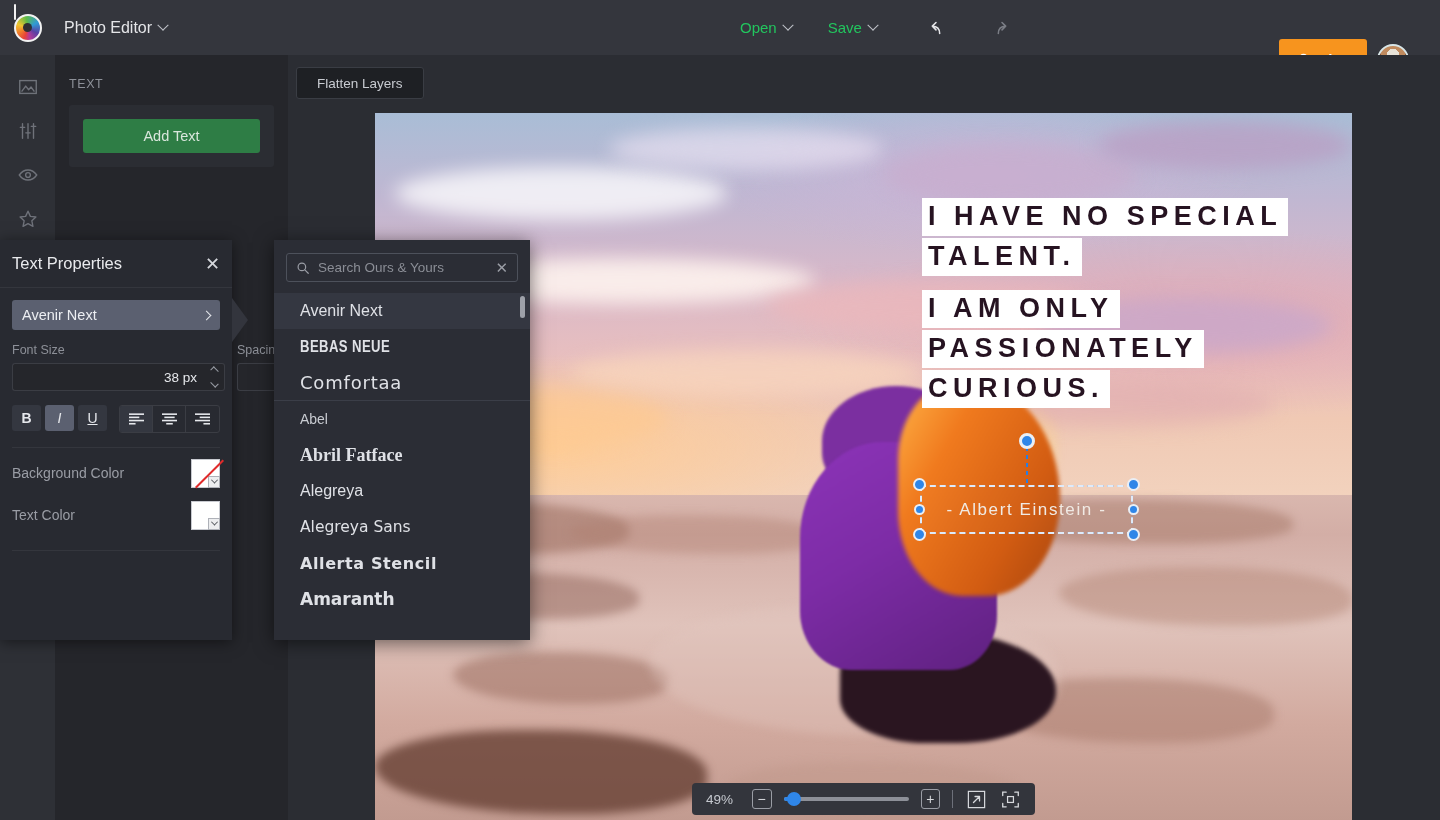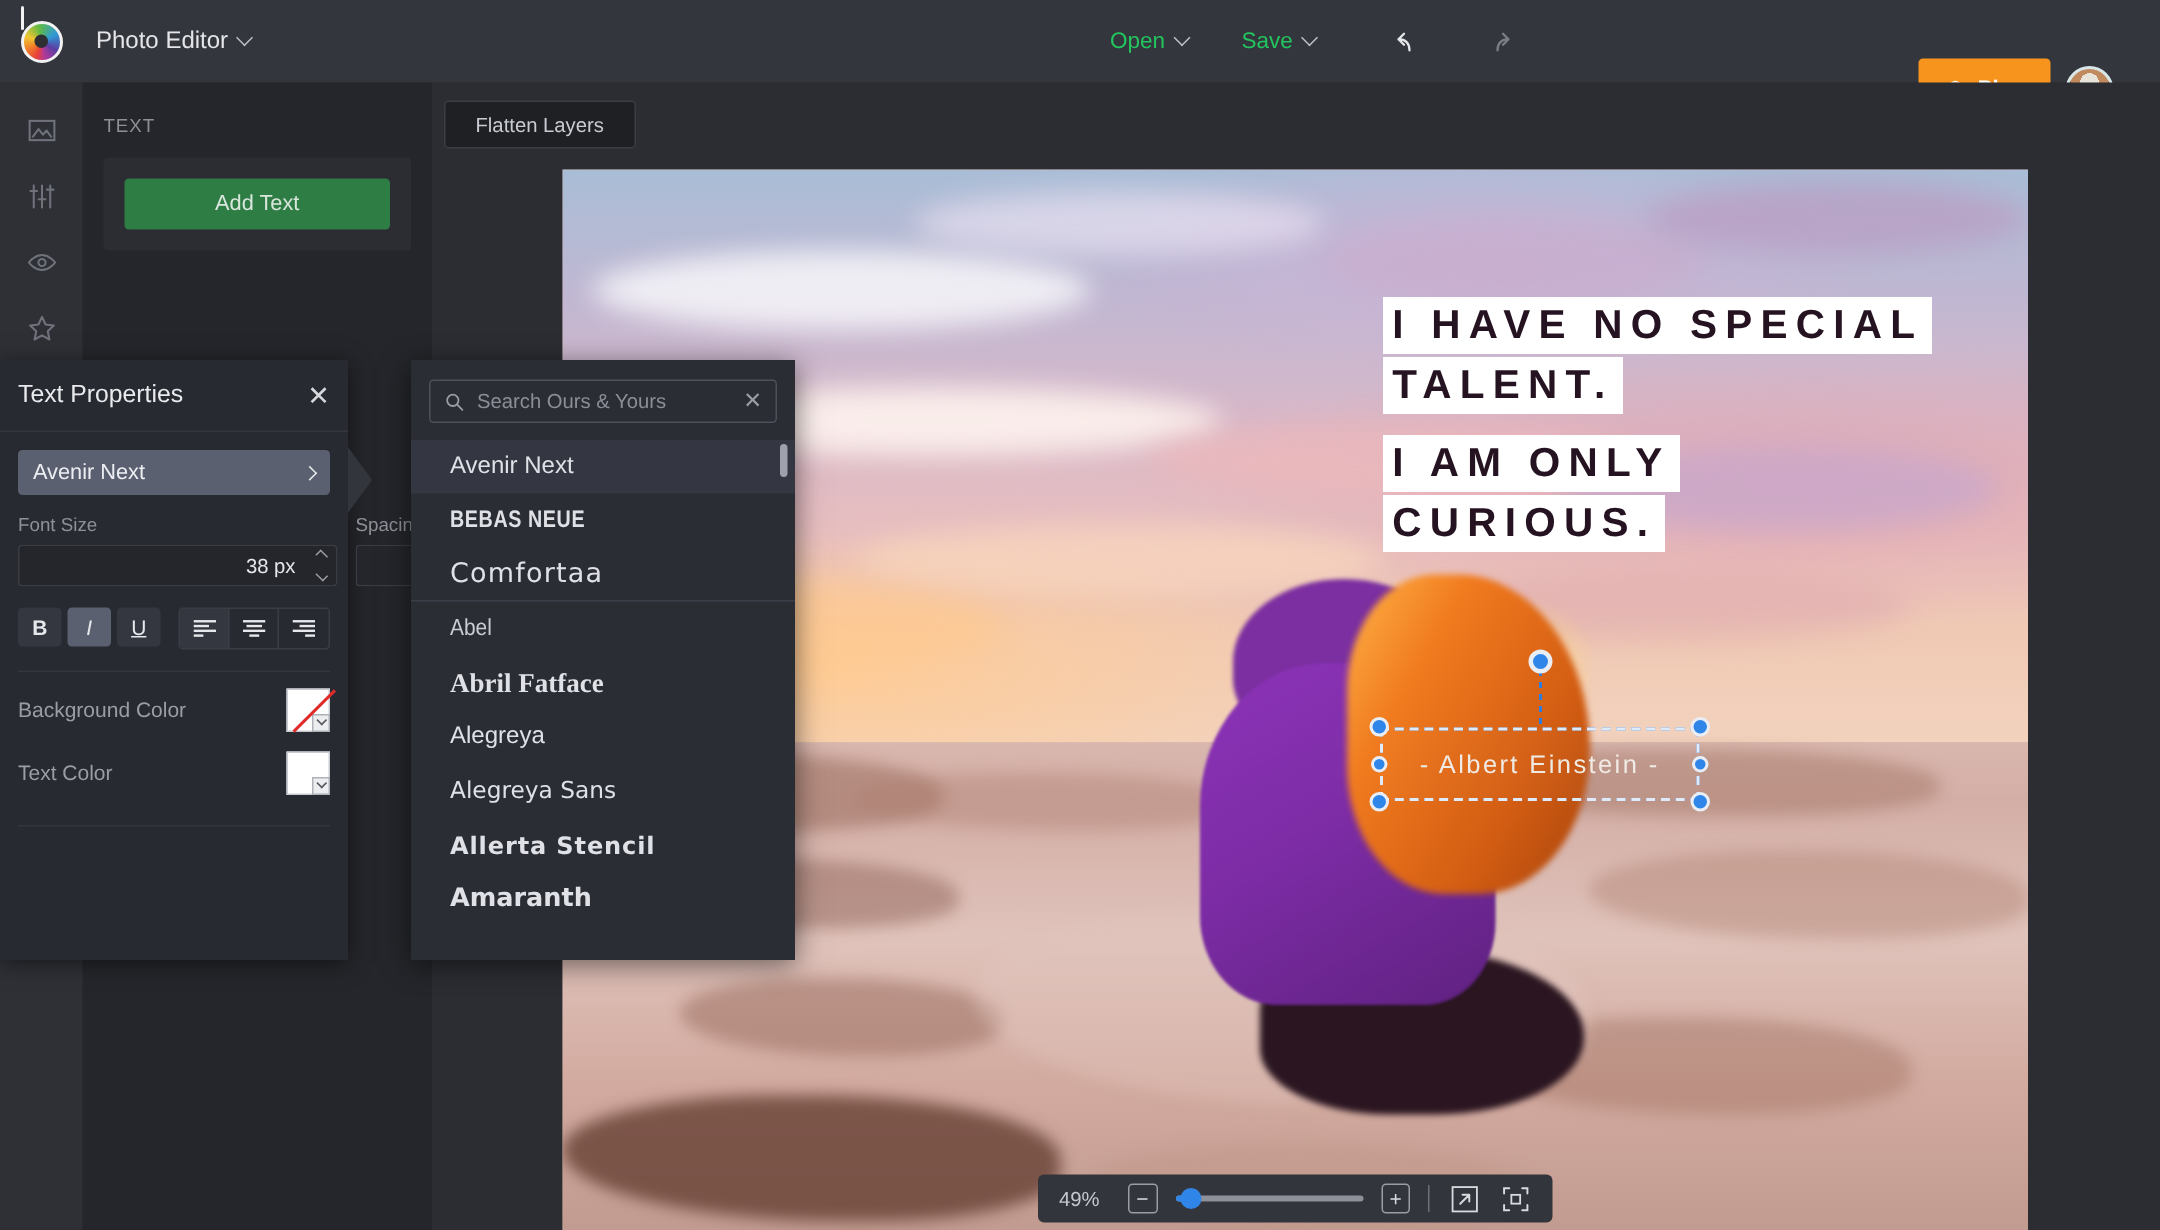--- a/index.html
+++ b/index.html
@@ -523,20 +523,21 @@
         <div class="legs"></div>
         <div class="body"></div>
         <div class="hair"></div>
       </div>
 
       <div class="quote">
         <div><span class="qline">I HAVE NO SPECIAL</span></div>
         <div><span class="qline">TALENT.</span></div>
         <div class="qgap"></div>
         <div><span class="qline">I AM ONLY</span></div>
+        <div><span class="qline">PASSIONATELY</span></div>
         <div><span class="qline">CURIOUS.</span></div>
       </div>
     </div>
 
   </div>
 
   <div class="selection">
     <div class="sel-box"></div>
     <div class="sel-text">- Albert Einstein -</div>
     <div class="rot-stem"></div>

